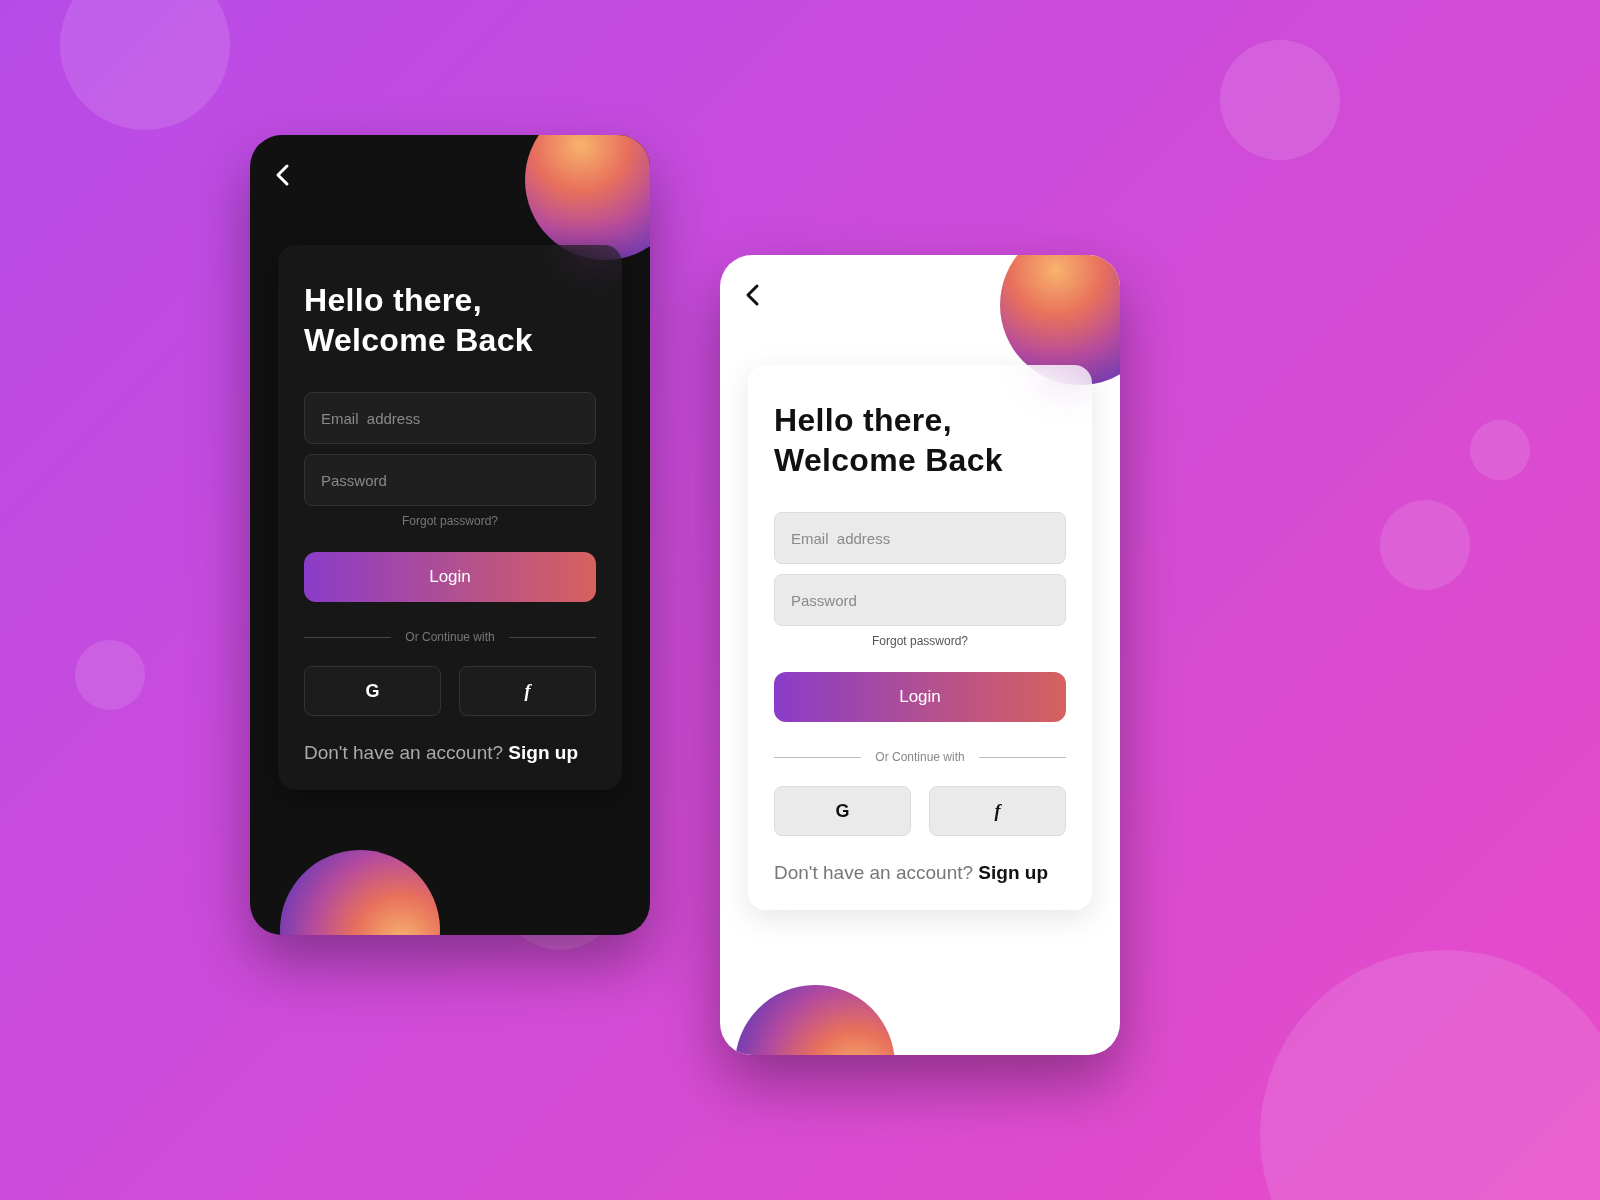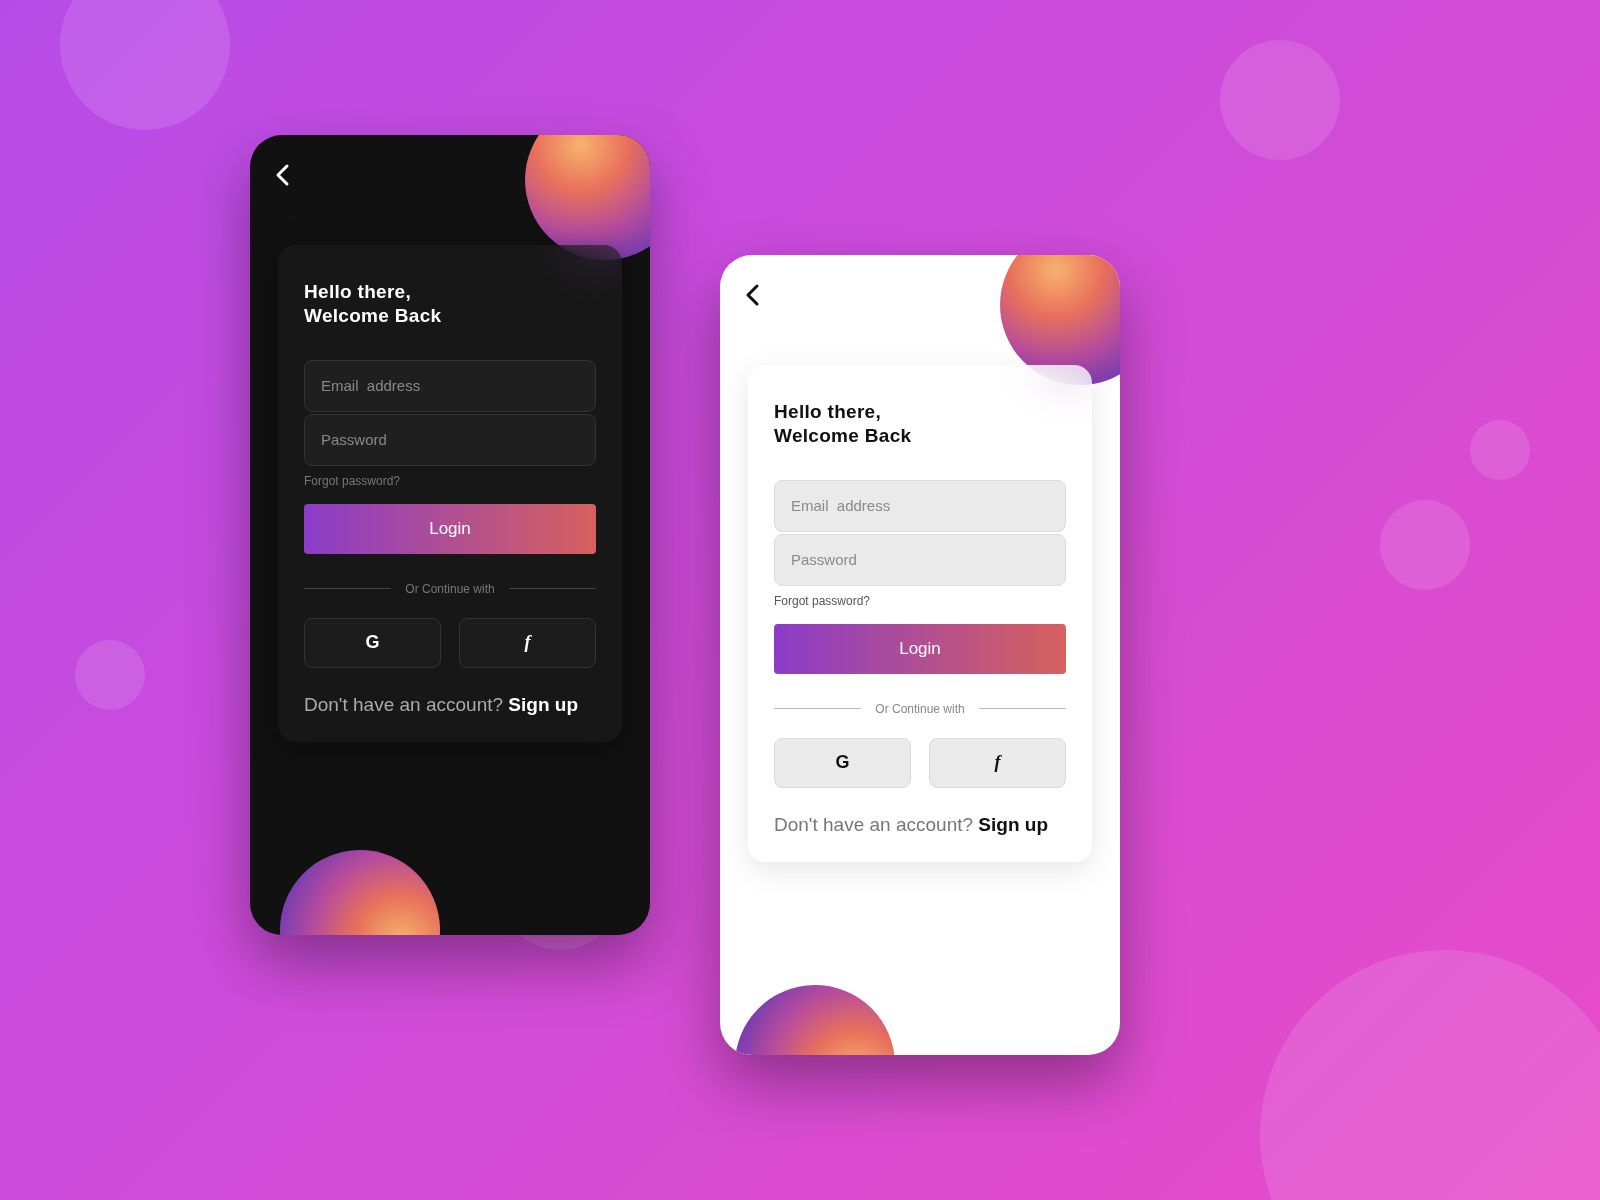--- a/index.html
+++ b/index.html
@@ -50,47 +50,47 @@
       position: absolute;
       left: 28px; right: 28px;
       top: 110px;
       padding: 35px 26px 26px 26px;
       border-radius: 18px;
       z-index: 2;
     }
     .phone.dark .card { background: rgba(30,30,30,0.55); backdrop-filter: blur(20px); box-shadow: 0 8px 30px rgba(0,0,0,0.35); }
     .phone.light .card { background: rgba(255,255,255,0.72); backdrop-filter: blur(20px); box-shadow: 0 8px 30px rgba(0,0,0,0.1); }
 
-    .heading { font-weight: 700; line-height: 1.25; font-size: 19px; letter-spacing: 0.3px; }
+    .heading { font-weight: 700; line-height: 1.25; font-size: 32px; letter-spacing: 0.3px; }
     .phone.dark .heading { color: #fff; }
     .phone.light .heading { color: #111; }
 
-    .inputs { margin-top: 32px; display: flex; flex-direction: column; gap: 2px; }
+    .inputs { margin-top: 32px; display: flex; flex-direction: column; gap: 10px; }
     .input {
       height: 52px;
       border-radius: 8px;
       padding: 0 16px;
       font-size: 15px;
       border: none;
       outline: none;
       width: 100%;
     }
     .phone.dark .input { background: #1f1f1f; border: 1px solid #333; color: #bbb; }
     .phone.dark .input::placeholder { color: #888; }
     .phone.light .input { background: #eaeaea; border: 1px solid #dcdcdc; color: #666; }
     .phone.light .input::placeholder { color: #8a8a8a; }
 
-    .forgot { text-align: left; font-size: 12px; margin-top: 8px; cursor: pointer; }
+    .forgot { text-align: center; font-size: 12px; margin-top: 8px; cursor: pointer; }
     .phone.dark .forgot { color: #777; }
     .phone.light .forgot { color: #555; }
 
     .login-btn {
-      margin-top: 16px;
+      margin-top: 24px;
       height: 50px;
-      border-radius: 4px;
+      border-radius: 12px;
       background: linear-gradient(90deg, #8a3cc9 0%, #d6615e 100%);
       color: #fff;
       font-size: 17px;
       display: flex;
       align-items: center;
       justify-content: center;
       cursor: pointer;
       border: none;
       width: 100%;
     }

